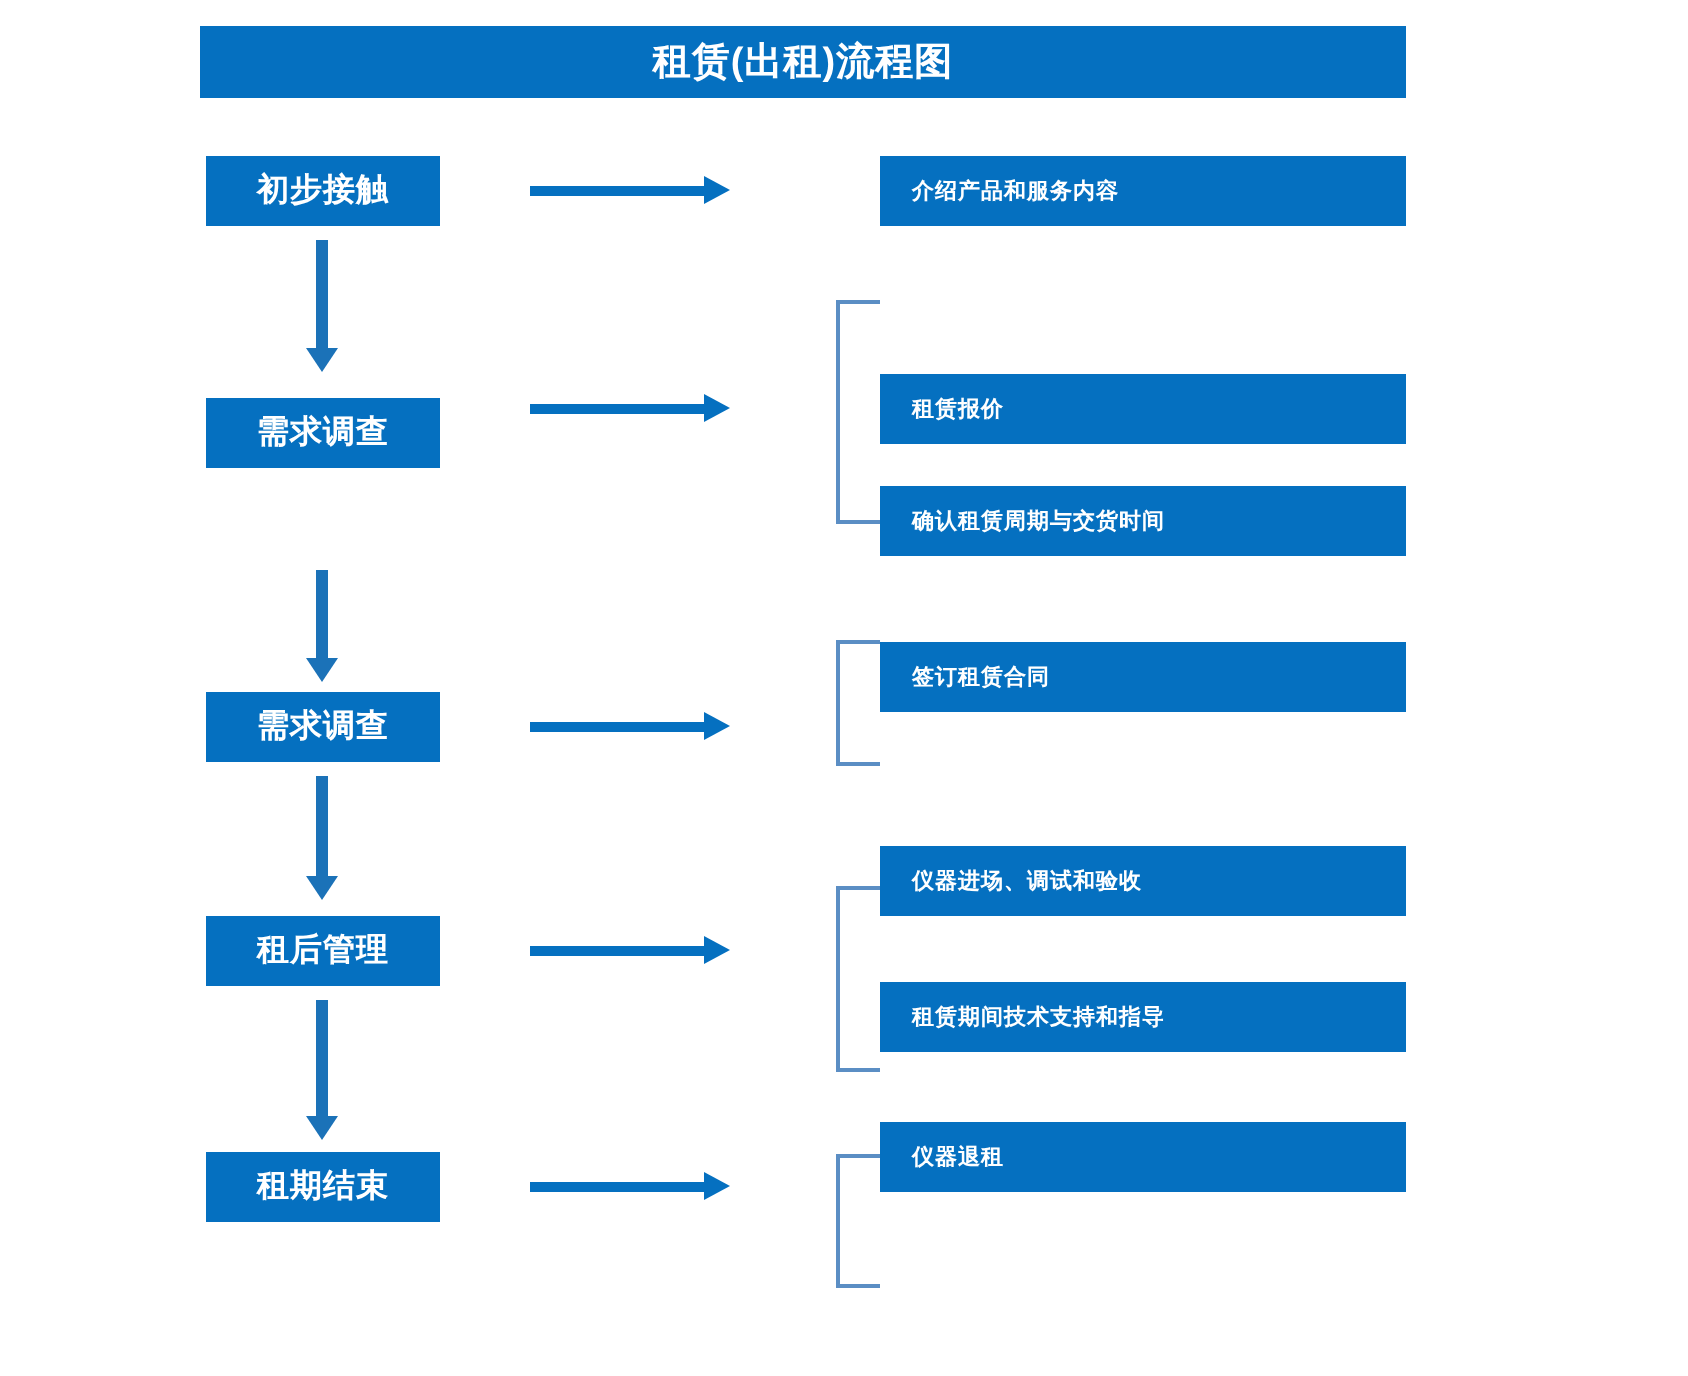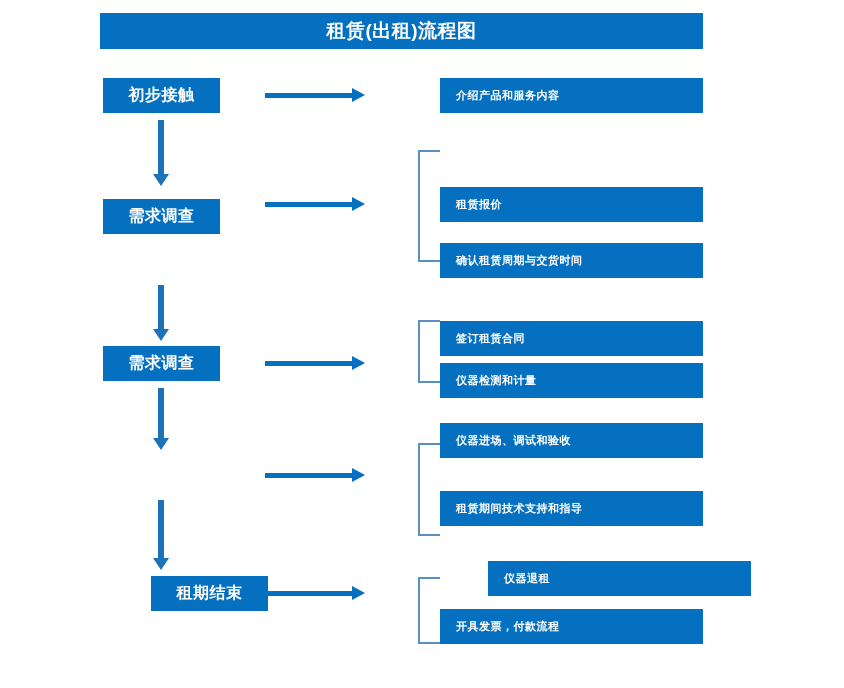--- a/index.html
+++ b/index.html
@@ -160,50 +160,49 @@
 
   <div class="h-arrow" style="left:265px; top:356px;">
     <div class="shaft"></div>
     <div class="head"></div>
   </div>
 
   <div class="bracket" style="left:418px; top:320px; height:63px;"></div>
 
   <div class="box detail-box" style="top:321px;">签订租赁合同</div>
 
-  <div class="box detail-box" style="top:363px;">仪器检测和计量</div>
 
   <div class="v-arrow" style="left:153px; top:388px; height:62px;">
     <div class="shaft" style="height:50px;"></div>
     <div class="head"></div>
   </div>
 
+  <div class="box stage-box" style="top:458px;">租后管理</div>
 
   <div class="h-arrow" style="left:265px; top:468px;">
     <div class="shaft"></div>
     <div class="head"></div>
   </div>
 
   <div class="bracket" style="left:418px; top:443px; height:93px;"></div>
 
   <div class="box detail-box" style="top:491px;">租赁期间技术支持和指导</div>
 
   <div class="box detail-box" style="top:423px;">仪器进场、调试和验收</div>
 
   <div class="v-arrow" style="left:153px; top:500px; height:70px;">
     <div class="shaft" style="height:58px;"></div>
     <div class="head"></div>
   </div>
 
-  <div class="box stage-box" style="top:576px;margin-left:48px;">租期结束</div>
+  <div class="box stage-box" style="top:576px;">租期结束</div>
 
   <div class="h-arrow" style="left:265px; top:586px;">
     <div class="shaft"></div>
     <div class="head"></div>
   </div>
 
   <div class="bracket" style="left:418px; top:577px; height:67px;"></div>
 
-  <div class="box detail-box" style="top:561px;margin-left:48px;">仪器退租</div>
-
-  <div class="box detail-box" style="top:609px;">开具发票，付款流程</div>
+  <div class="box detail-box" style="top:561px;">仪器退租</div>
+
 
 </div>
 
 </body></html>

